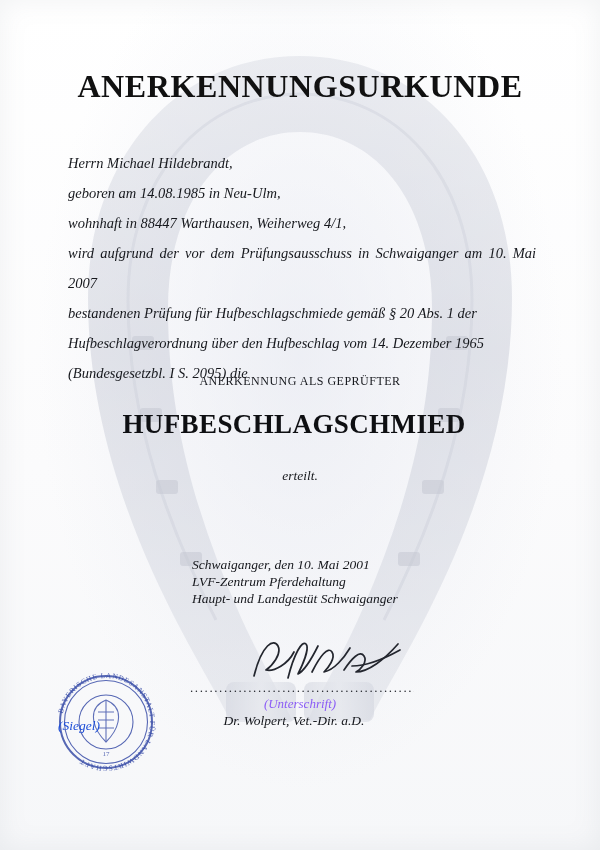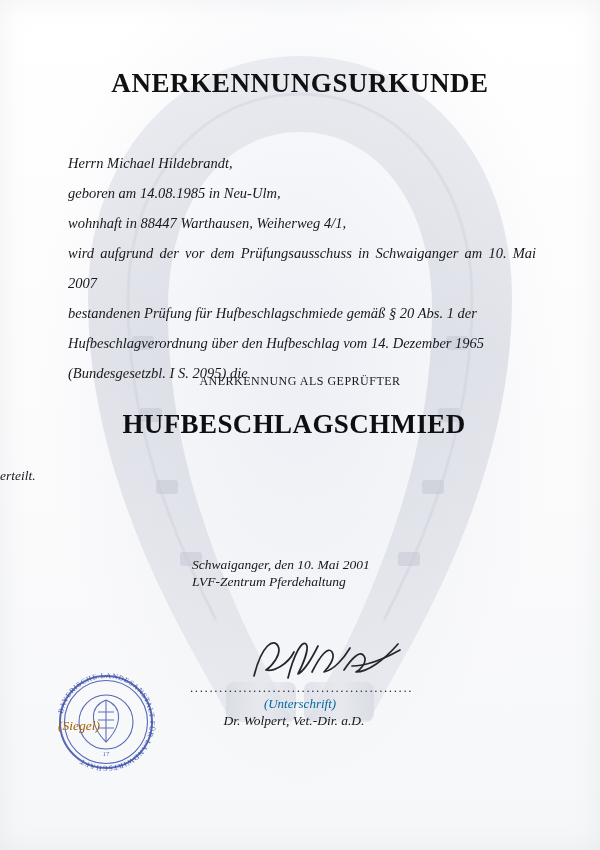--- a/index.html
+++ b/index.html
@@ -61,21 +61,21 @@
     box-sizing: border-box;
   }
 
   .title {
     position: absolute;
     left: 0; right: 0;
     top: 68px;
     text-align: center;
     font-family: "Liberation Serif", serif;
     font-weight: bold;
-    font-size: 27px;
+    font-size: 32px;
     letter-spacing: 0.6px;
     color: #111;
   }
 
   .body-block {
     position: absolute;
     left: 68px;
     right: 64px;
     top: 148px;
   }
@@ -109,21 +109,21 @@
     font-family: "Liberation Serif", serif;
     font-weight: bold;
     font-size: 27px;
     letter-spacing: 0.4px;
     color: #0e0f12;
   }
   .award-granted {
     position: absolute;
     left: 0; right: 0;
     top: 468px;
-    text-align: left;
+    text-align: center;
     font-family: "Liberation Serif", serif;
     font-style: italic;
     font-size: 13.5px;
     color: #16181d;
   }
 
   
   .issuer {
     position: absolute;
     left: 192px;
@@ -163,21 +163,21 @@
     white-space: nowrap;
   }
   .sig-caption {
     position: absolute;
     left: 0; right: 0;
     top: 56px;
     text-align: center;
     font-family: "Liberation Serif", serif;
     font-style: italic;
     font-size: 13px;
-    color: #0369a1;
+    color: #8b5cf6;
   }
   .sig-name {
     position: absolute;
     left: 0; right: 12px;
     top: 73px;
     text-align: center;
     font-family: "Liberation Serif", serif;
     font-style: italic;
     font-size: 13.5px;
     color: #14161b;
@@ -191,21 +191,21 @@
     width: 116px;
     height: 116px;
   }
   .seal-label {
     position: absolute;
     left: 58px;
     top: 718px;
     font-family: "Liberation Serif", serif;
     font-style: italic;
     font-size: 13.5px;
-    color: #a16207;
+    color: #1d4ed8;
   }
 </style>
 </head>
 <body>
 
 <div id="certificate">
 
   <div class="paper-tint"></div>
 
   <svg id="watermark" viewBox="0 0 520 720" aria-hidden="true">
@@ -276,20 +276,21 @@
       <div class="body-line last">(Bundesgesetzbl. I S. 2095) die</div>
     </div>
 
     <div class="award-kicker">ANERKENNUNG ALS GEPRÜFTER</div>
     <div class="award-title">HUFBESCHLAGSCHMIED</div>
     <div class="award-granted">erteilt.</div>
 
     <div class="issuer">
       <div>Schwaiganger, den 10. Mai 2001</div>
       <div>LVF-Zentrum Pferdehaltung</div>
+      <div>Haupt- und Landgestüt Schwaiganger</div>
     </div>
 
     <div class="sig-area">
       <svg class="sig-glyph" viewBox="0 0 160 46" aria-hidden="true">
         <g fill="none" stroke="#23262e" stroke-width="1.7" stroke-linecap="round" stroke-linejoin="round">
           <path d="M6 40 C 14 8, 26 2, 30 10 C 34 18, 24 30, 18 34 C 26 36, 40 28, 46 16"></path>
           <path d="M40 42 C 46 18, 54 4, 58 8 C 62 12, 54 30, 50 38 C 58 34, 66 18, 70 10"></path>
           <path d="M64 36 C 72 20, 80 10, 84 16 C 88 22, 80 32, 76 36 C 86 34, 96 22, 102 12"></path>
           <path d="M96 34 C 104 22, 112 14, 116 20 C 120 26, 112 34, 108 36 C 120 36, 136 24, 150 8"></path>
           <path d="M104 30 C 118 30, 134 24, 152 14"></path>

